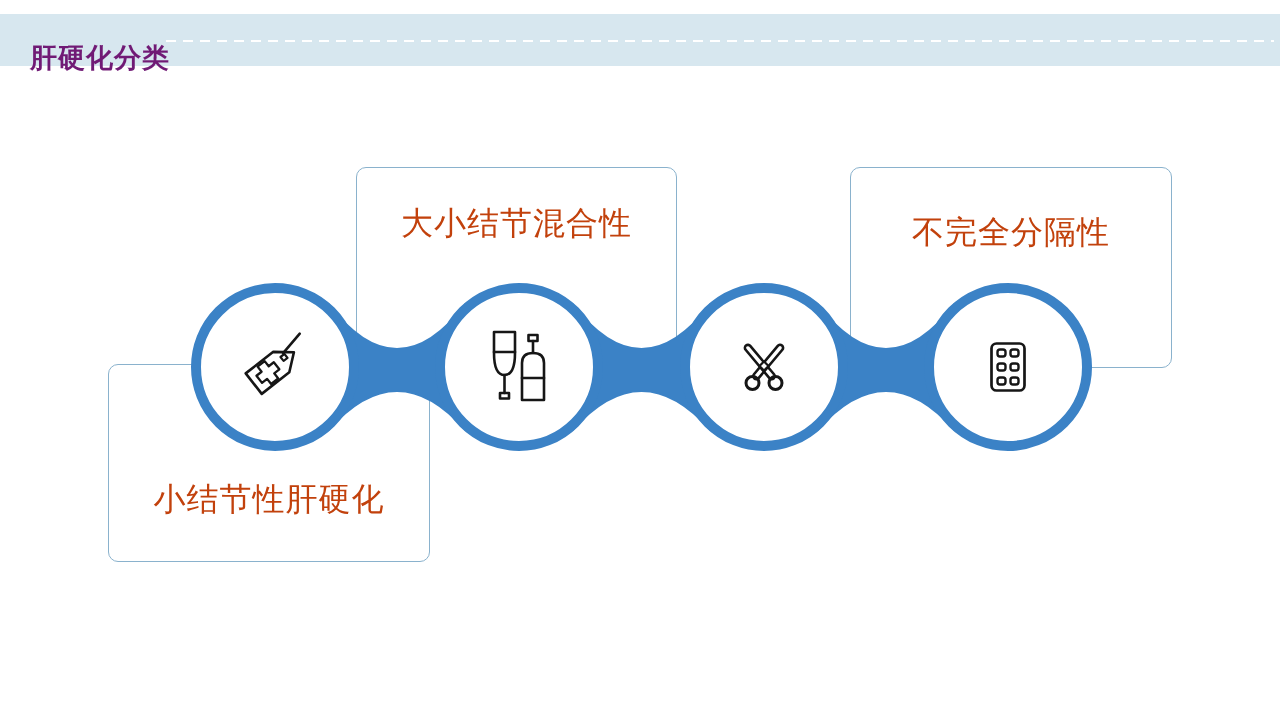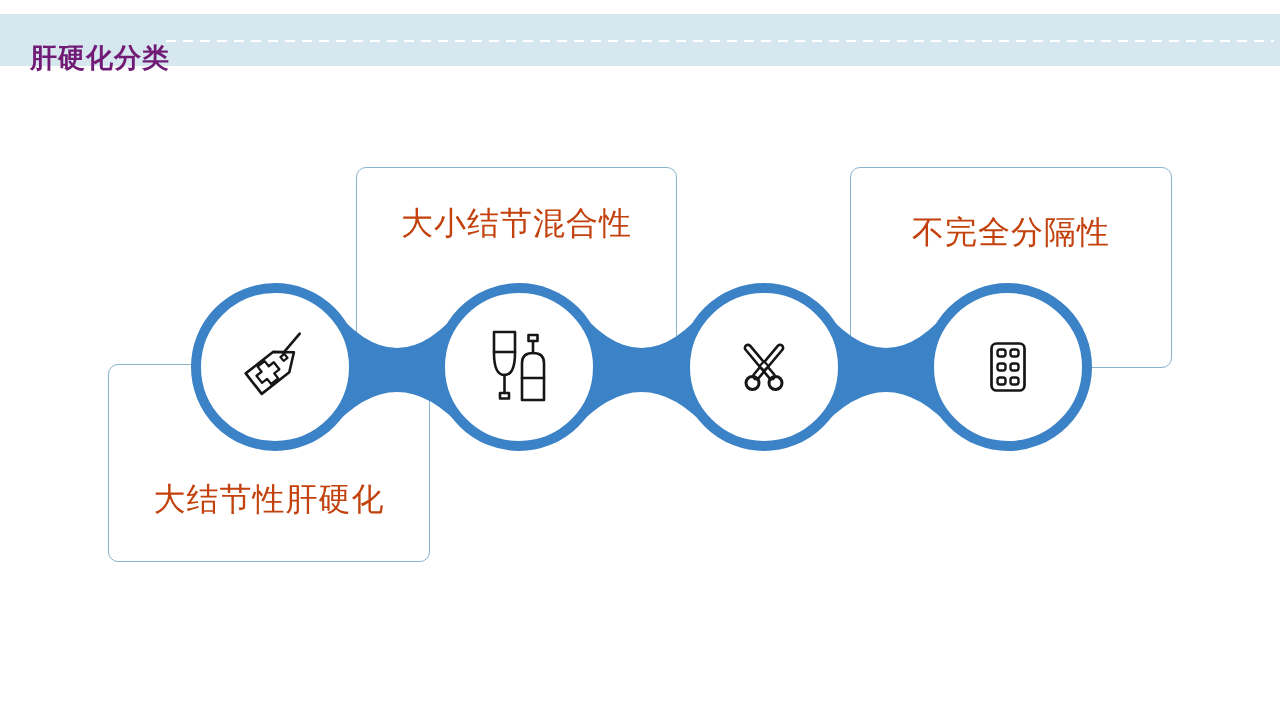--- a/index.html
+++ b/index.html
@@ -47,21 +47,21 @@
     <div class="dash-line"></div>
   </header>
 
   <div class="card" id="card-mixed">
     <div class="card-label">大小结节混合性</div>
   </div>
   <div class="card" id="card-septal">
     <div class="card-label">不完全分隔性</div>
   </div>
   <div class="card" id="card-micro">
-    <div class="card-label">大结节性肝硬化</div>
+    <div class="card-label">小结节性肝硬化</div>
   </div>
 
   <svg class="diagram-svg" width="1280" height="720" viewBox="0 0 1280 720">
 
     <g fill="#3B82C6" stroke="none">
       <path d="M 329,303 Q 397,393 465,303 L 465,431 Q 397,353 329,431 Z"></path>
       <path d="M 573,303 Q 641.5,393 710,303 L 710,431 Q 641.5,353 573,431 Z"></path>
       <path d="M 818,303 Q 886,393 954,303 L 954,431 Q 886,353 818,431 Z"></path>
     </g>
 

